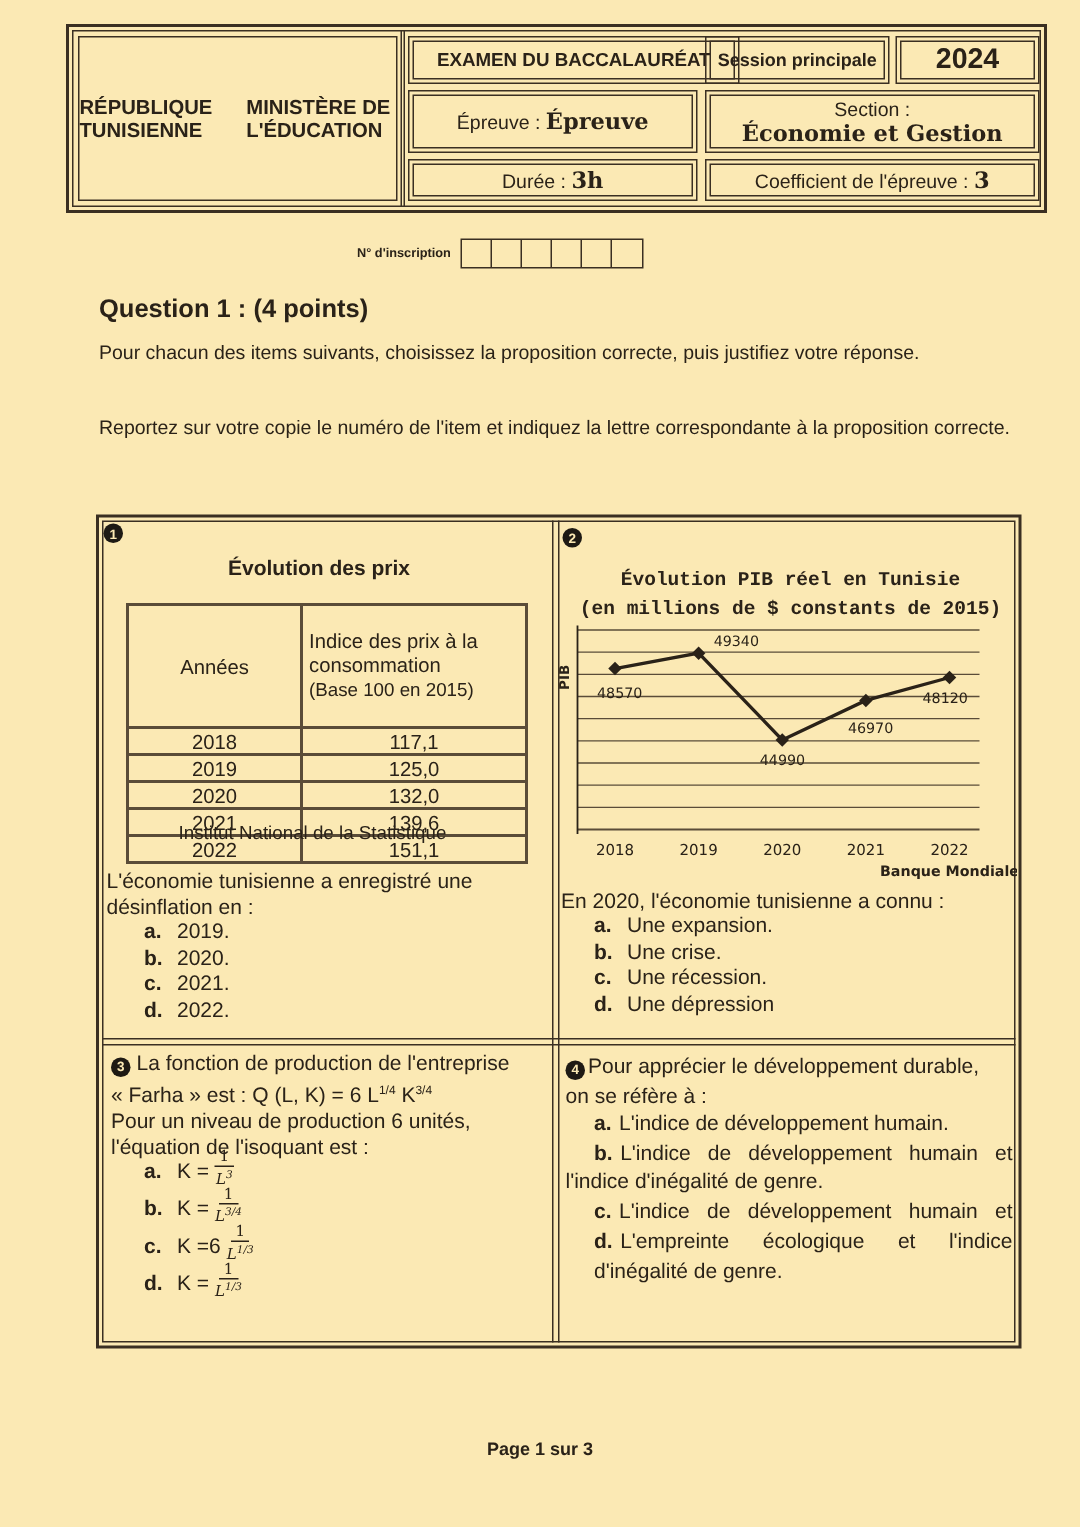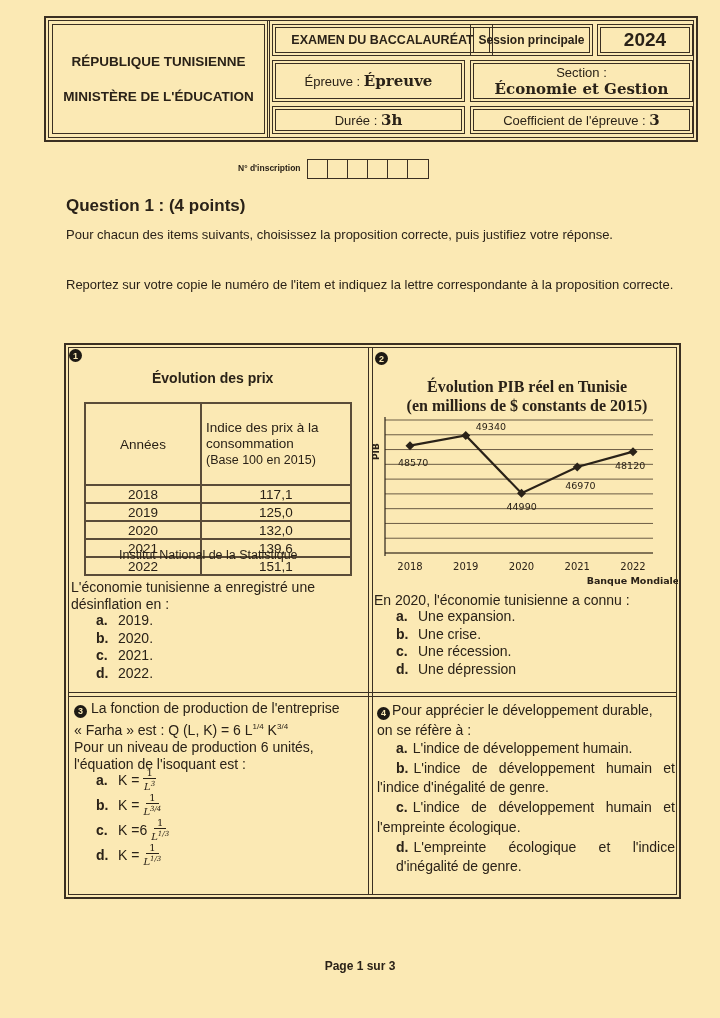--- a/index.html
+++ b/index.html
@@ -8,21 +8,21 @@
     background:#fbe9b4;
     font-family:"Liberation Sans", sans-serif;
     color:#2a2218;
     position:relative;
   }
   .abs { position:absolute; }
   
   .hdr-outer { left:44px; top:16px; width:654px; height:126px; border:2px solid #3a2f22; box-sizing:border-box; }
   .hdr-inner { left:48px; top:20px; width:646px; height:118px; border:1px solid #3a2f22; box-sizing:border-box; }
   .hdr-left { left:52px; top:24px; width:213px; height:110px; border:1px solid #3a2f22; box-sizing:border-box;
-              display:flex; flex-direction:column; justify-content:center; align-items:center; gap:20px;
+              display:flex; flex-direction:row; justify-content:center; align-items:center; gap:20px;
               font-weight:bold; font-size:13.5px; }
   .hdr-vdiv { left:267px; top:20px; width:3px; height:118px; border-left:1px solid #3a2f22; border-right:1px solid #3a2f22; box-sizing:border-box; }
   .cell { border:1px double #3a2f22; box-sizing:border-box; display:flex; align-items:center; justify-content:center; text-align:center; outline:1px solid #3a2f22; outline-offset:-4px; }
   .c-exam { left:272px; top:24px; width:221px; height:32px; font-weight:bold; font-size:12.5px; }
   .c-sess { left:470px; top:24px; width:123px; height:32px; font-weight:bold; font-size:12px; }
   .c-year { left:597px; top:24px; width:96px; height:32px; font-weight:bold; font-size:19px; }
   .c-epr  { left:272px; top:60px; width:193px; height:42px; font-size:13px; }
   .c-sec  { left:470px; top:60px; width:223px; height:42px; font-size:13px; flex-direction:column; line-height:17px; }
   .c-dur  { left:272px; top:106px; width:193px; height:28px; font-size:13px; }
   .c-coef { left:470px; top:106px; width:223px; height:28px; font-size:13px; }
@@ -49,21 +49,21 @@
   .txt { font-size:14px; line-height:17px; }
   .opt { font-size:14px; line-height:17.5px; }
   .opt b { font-weight:bold; display:inline-block; width:22px; }
   .just { text-align:justify; }
   .frac { display:inline-flex; flex-direction:column; align-items:center; vertical-align:middle; font-family:"DejaVu Serif", serif; font-size:10px; line-height:11px; margin-left:4px; }
   .frac .n { padding:0 3px; border-bottom:1px solid #2a2218; }
   .frac .d { font-style:italic; }
   .frac sup { font-size:7px; }
   .mc-line { font-size:14px; display:flex; align-items:center; height:25px; }
   .mc-line b { width:22px; display:inline-block; }
-  .chart-title { font-family:Liberation Serif, serif; font-weight:bold; font-size:16px; text-align:center; width:300px; line-height:19px; }
+  .chart-title { font-family:Liberation Mono, monospace; font-weight:bold; font-size:13px; text-align:center; width:300px; line-height:19px; }
   .page-num { left:0; width:720px; top:959px; text-align:center; font-weight:bold; font-size:12px; }
   svg text { font-family:"DejaVu Sans", sans-serif; }
 </style>
 </head>
 <body>
 
 <div class="abs hdr-outer"></div>
 <div class="abs hdr-inner"></div>
 <div class="abs hdr-left">
   <div>RÉPUBLIQUE TUNISIENNE</div>
@@ -262,21 +262,20 @@
   <div>on se réfère à :</div>
 </div>
 <div class="abs" style="left:377px; top:739px; width:298px; font-size:14px; line-height:19.7px;">
   <div style="padding-left:19px;"><b style="margin-right:5px;">a.</b><span>L'indice de développement humain.</span></div>
   <div>
     <div class="just" style="padding-left:19px; text-align-last:justify;"><b style="margin-right:5px;">b.</b><span>L'indice de développement humain et</span></div>
     <div>l'indice d'inégalité de genre.</div>
   </div>
   <div>
     <div class="just" style="padding-left:19px; text-align-last:justify;"><b style="margin-right:5px;">c.</b><span>L'indice de développement humain et</span></div>
-    <div>l'empreinte écologique.</div>
   </div>
   <div>
     <div class="just" style="padding-left:19px; text-align-last:justify;"><b style="margin-right:5px;">d.</b><span>L'empreinte  écologique  et  l'indice</span></div>
     <div style="padding-left:19px;">d'inégalité de genre.</div>
   </div>
 </div>
 
 <div class="abs page-num">Page 1 sur 3</div>
 
 </body></html>

